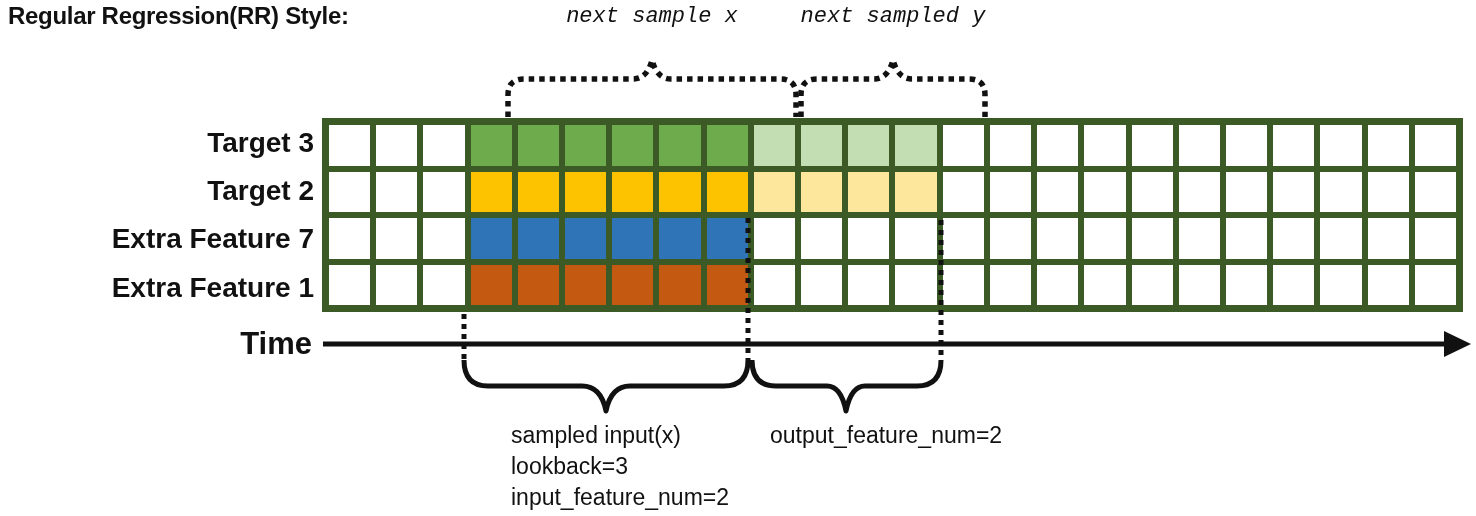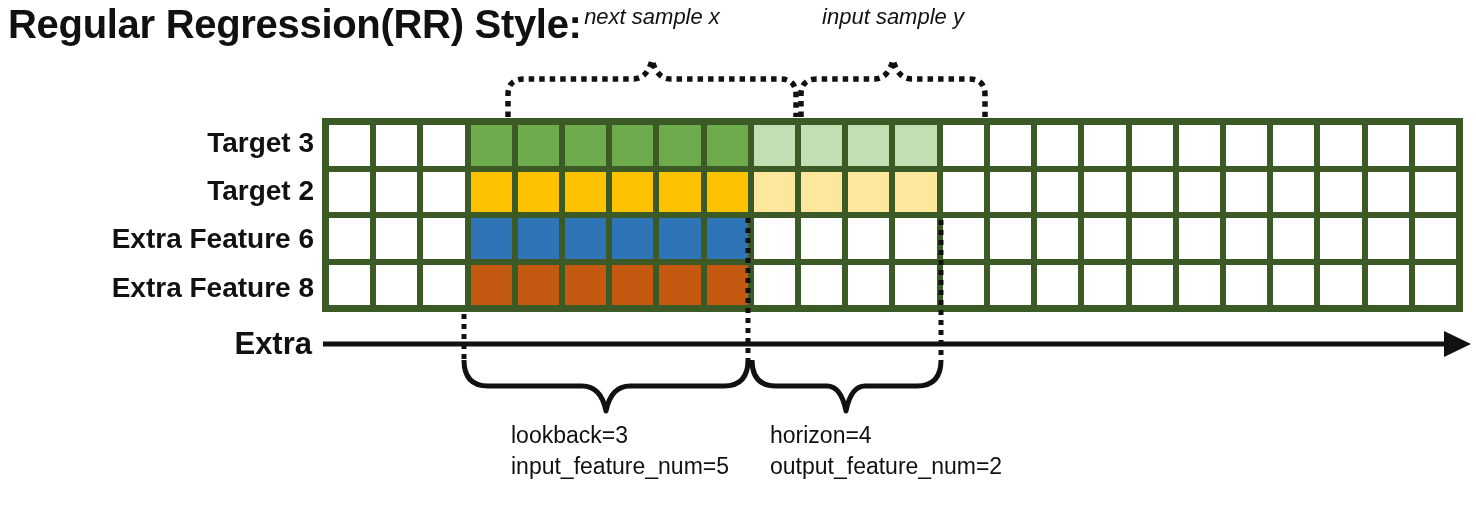--- a/index.html
+++ b/index.html
@@ -3,25 +3,25 @@
 <meta charset="utf-8">
 <style>
   html,body{margin:0;padding:0;}
   body{
     width:1476px;height:516px;position:relative;overflow:hidden;
     background:#ffffff;color:#111111;
     font-family:"Liberation Sans", sans-serif;
   }
   .abs{position:absolute;}
   #page-title{
-    left:8px;top:2px;font-size:40px;font-weight:bold;letter-spacing:-0.3px;
+    left:8px;top:2px;font-size:24px;font-weight:bold;letter-spacing:-0.3px;
   }
   .sample-label{
     top:4px;width:300px;text-align:center;
-    font-style:italic;font-size:22px;font-weight:400;
+    font-style:italic;font-size:22px;font-weight:400;font-family:Liberation Mono, monospace;
   }
   #next-sample-x-label{left:502px;}
   #next-sample-y-label{left:743px;}
   #ts-grid{
     left:322px;top:118px;width:1141px;height:194px;
     display:grid;
     grid-template-columns:repeat(24,1fr);
     grid-template-rows:repeat(4,1fr);
     gap:6px;padding:7px;box-sizing:border-box;
   }
@@ -46,28 +46,28 @@
   }
   #input-callout{left:511px;}
   #output-callout{left:770px;}
 </style>
 </head>
 <body>
 
 <div class="abs" id="page-title">Regular Regression(RR) Style:</div>
 
 <div class="abs sample-label" id="next-sample-x-label">next sample x</div>
-<div class="abs sample-label" id="next-sample-y-label">input sample y</div>
+<div class="abs sample-label" id="next-sample-y-label">next sampled y</div>
 
 <div class="abs row-label" id="row-label-0">Target 3</div>
 <div class="abs row-label" id="row-label-1">Target 2</div>
-<div class="abs row-label" id="row-label-2">Extra Feature 6</div>
-<div class="abs row-label" id="row-label-3">Extra Feature 8</div>
+<div class="abs row-label" id="row-label-2">Extra Feature 7</div>
+<div class="abs row-label" id="row-label-3">Extra Feature 1</div>
 
-<div class="abs" id="time-label">Extra</div>
+<div class="abs" id="time-label">Time</div>
 
 <div class="abs" id="ts-grid" style="background: rgb(59, 90, 37);">
     <div class="cell" style="background: rgb(255, 255, 255);"></div>
     <div class="cell" style="background: rgb(255, 255, 255);"></div>
     <div class="cell" style="background: rgb(255, 255, 255);"></div>
     <div class="cell" style="background: rgb(109, 171, 76);"></div>
     <div class="cell" style="background: rgb(109, 171, 76);"></div>
     <div class="cell" style="background: rgb(109, 171, 76);"></div>
     <div class="cell" style="background: rgb(109, 171, 76);"></div>
     <div class="cell" style="background: rgb(109, 171, 76);"></div>
@@ -173,19 +173,19 @@
 
   <path d="M 323,344 L 1446,344" fill="none" stroke="#111111" stroke-width="5"></path>
   <polygon points="1444,331 1471,344 1444,357" fill="#111111"></polygon>
 
   <path d="M 464,360 Q 464,386 488,386 L 582,386 Q 601,386 606,411 Q 611,386 630,386 L 724,386 Q 748,386 748,360" fill="none" stroke="#111111" stroke-width="5" stroke-linejoin="round"></path>
 
   <path d="M 752,360 Q 752,386 776,386 L 827,386 Q 841,386 846,411 Q 851,386 865,386 L 917,386 Q 941,386 941,360" fill="none" stroke="#111111" stroke-width="5" stroke-linejoin="round"></path>
 </svg>
 
 <div class="abs callout" id="input-callout">
+  <div>sampled input(x)</div>
   <div>lookback=3</div>
-  <div>input_feature_num=5</div>
+  <div>input_feature_num=2</div>
 </div>
 <div class="abs callout" id="output-callout">
-  <div>horizon=4</div>
   <div>output_feature_num=2</div>
 </div>
 
 </body></html>

